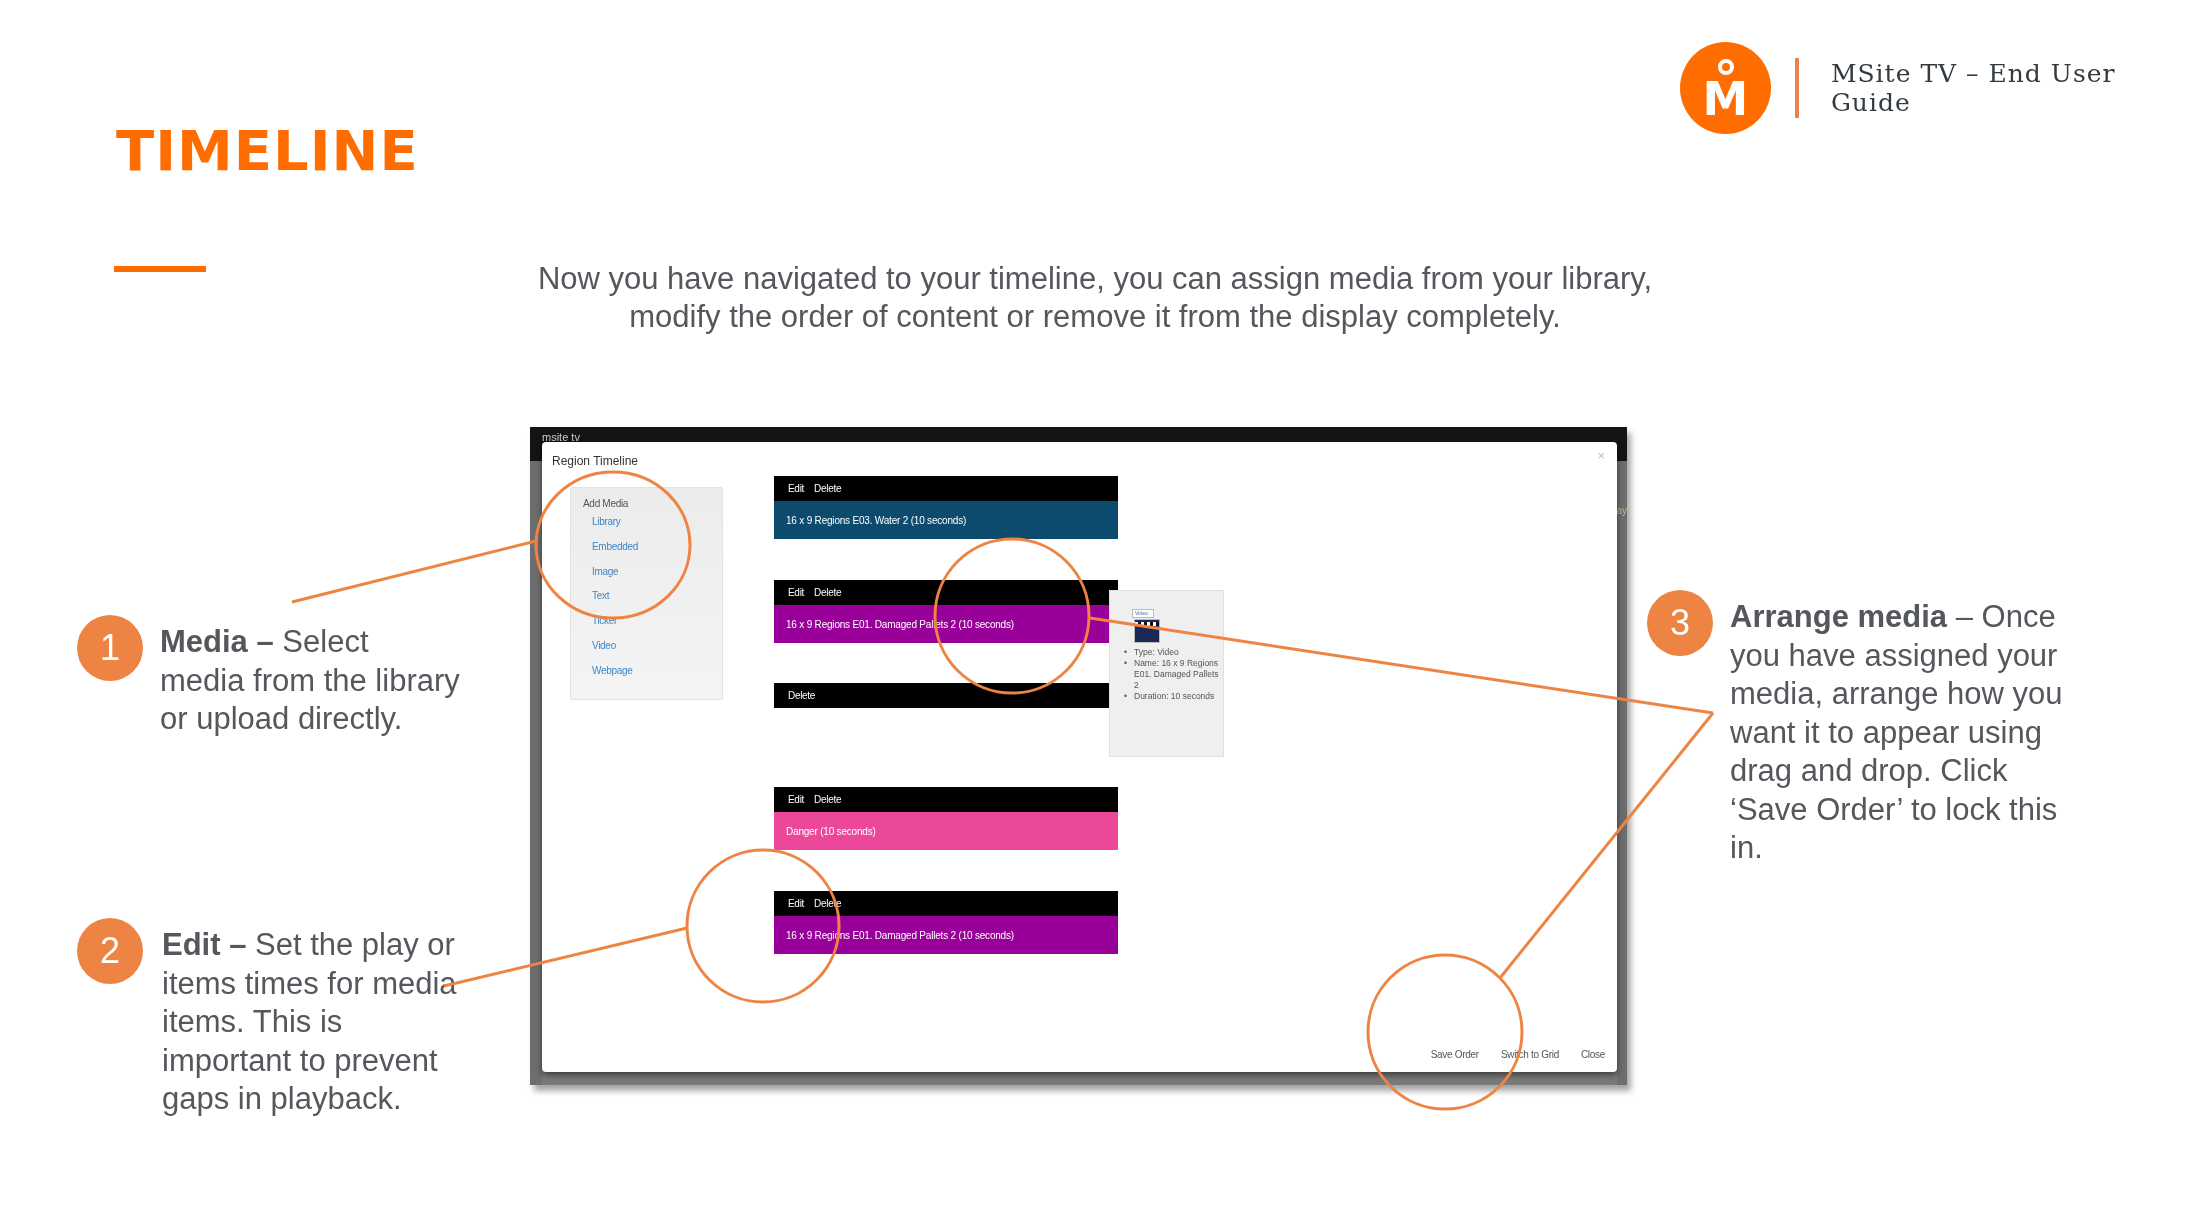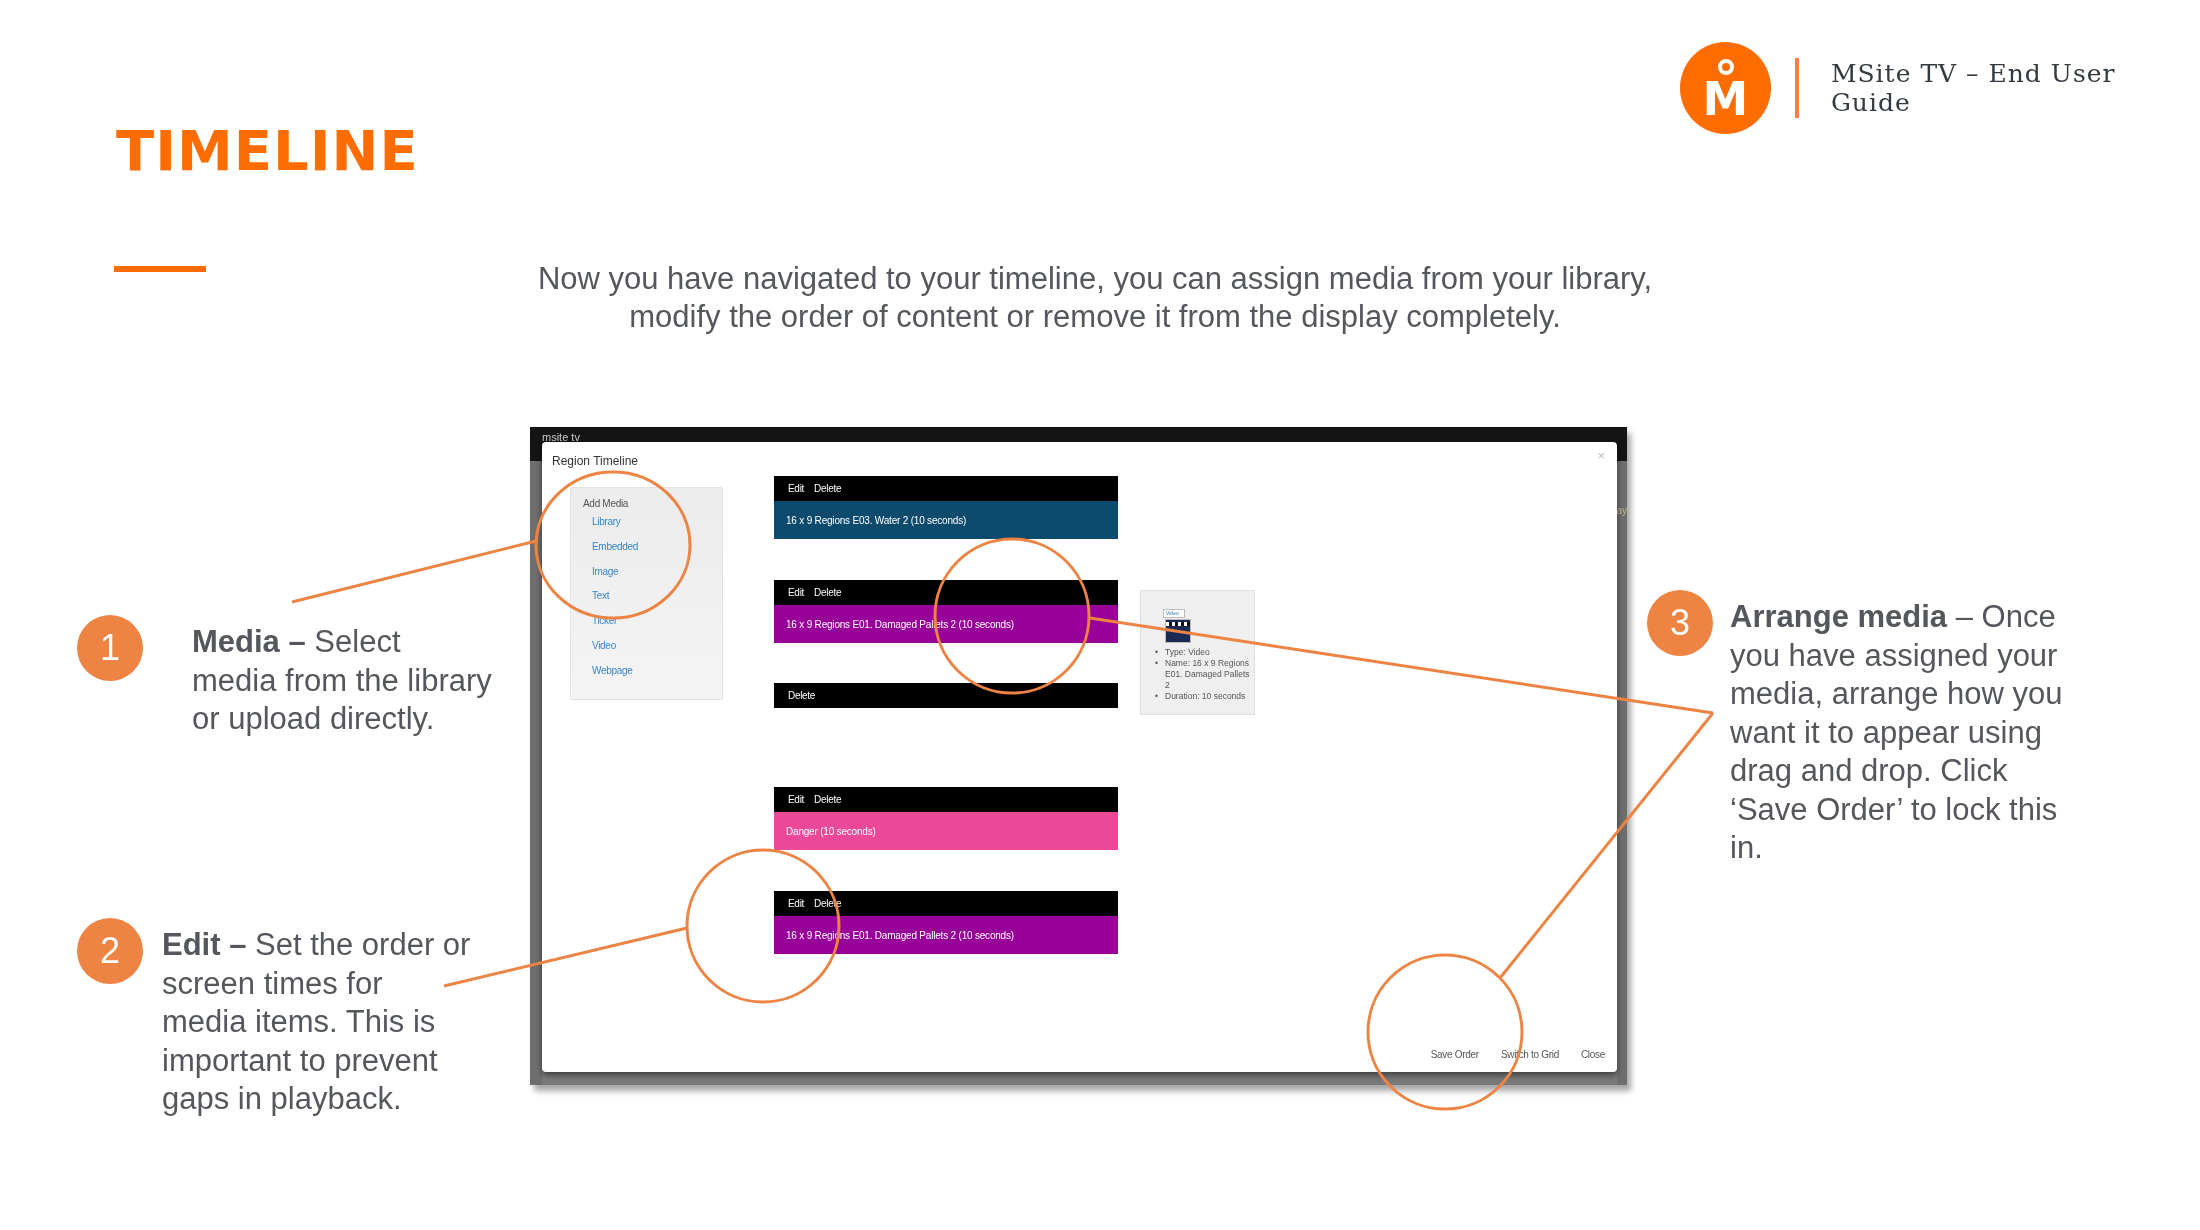--- a/index.html
+++ b/index.html
@@ -60,21 +60,21 @@
     }
     .add-media-header { position: absolute; left: 12px; top: 10px; font-size: 10px; color: #555; letter-spacing: -0.3px; }
     .add-media-item { position: absolute; left: 21px; font-size: 10px; color: #3a86c8; cursor: pointer; letter-spacing: -0.3px; }
 
     .tl-block { position: absolute; left: 232px; width: 344px; }
     .tl-head { height: 25px; background: #000; display: flex; align-items: center; padding-left: 14px; gap: 10px; }
     .tl-head span { color: #fff; font-size: 10px; cursor: pointer; letter-spacing: -0.3px; }
     .tl-body { height: 38px; display: flex; align-items: center; padding-left: 12px; color: #fff; font-size: 10px; letter-spacing: -0.2px; cursor: grab; }
 
     .info-panel {
-      position: absolute; left: 598px; top: 148px; width: 115px; height: 125px;
+      position: absolute; left: 567px; top: 148px; width: 115px; height: 167px;
       background: #efefef; border: 1px solid #e0e0e0;
     }
     .info-thumb { position: absolute; left: 22px; top: 18px; width: 30px; height: 34px; }
     .info-thumb .tab { position: absolute; left: 0; top: 0; width: 22px; height: 9px; background: #fff; border: 1px solid #bbb; font-size: 5px; color: #3a70b0; line-height: 7px; padding-left: 2px; }
     .info-thumb .clap { position: absolute; left: 2px; top: 10px; width: 26px; height: 24px; background: #1b2a55; border: 1px solid #bbb; }
     .info-thumb .clap::before { content: ""; position: absolute; left: 0; right: 0; top: 2px; height: 4px; background: repeating-linear-gradient(90deg, #fff 0 3px, #111 3px 6px); }
     .info-list { position: absolute; left: 14px; top: 56px; width: 96px; list-style: none; font-size: 8.5px; color: #555; line-height: 11px; }
     .info-list li { position: relative; padding-left: 10px; }
     .info-list li::before { content: "•"; position: absolute; left: 0; top: 0; }
 
@@ -189,26 +189,26 @@
     <div class="dialog-footer">
       <span>Save Order</span>
       <span>Switch to Grid</span>
       <span>Close</span>
     </div>
   </div>
 </div>
 
 <div class="callout">
   <div class="badge" style="left:77px; top:615px;">1</div>
-  <div class="callout-text" style="left:160px; top:623px; width:300px;margin-left:32px;"><b>Media –</b><span> Select media from the library or upload directly.</span></div>
+  <div class="callout-text" style="left:160px; top:623px; width:300px;"><b>Media –</b><span> Select media from the library or upload directly.</span></div>
 </div>
 
 <div class="callout">
   <div class="badge" style="left:77px; top:918px;">2</div>
-  <div class="callout-text" style="left:162px; top:926px; width:310px;"><b>Edit –</b><span> Set the order or screen times for media items. This is important to prevent gaps in playback.</span></div>
+  <div class="callout-text" style="left:162px; top:926px; width:310px;"><b>Edit –</b><span> Set the play or items times for media items. This is important to prevent gaps in playback.</span></div>
 </div>
 
 <div class="callout">
   <div class="badge" style="left:1647px; top:590px;">3</div>
   <div class="callout-text" style="left:1730px; top:598px; width:360px;"><b>Arrange media</b><span> – Once you have assigned your media, arrange how you want it to appear using drag and drop. Click ‘Save Order’ to lock this in.</span></div>
 </div>
 
 <svg class="overlay" viewBox="0 0 2200 1230">
   <g fill="none" stroke="#ee8443" stroke-width="3">
     <ellipse cx="613" cy="545" rx="77" ry="73"></ellipse>

